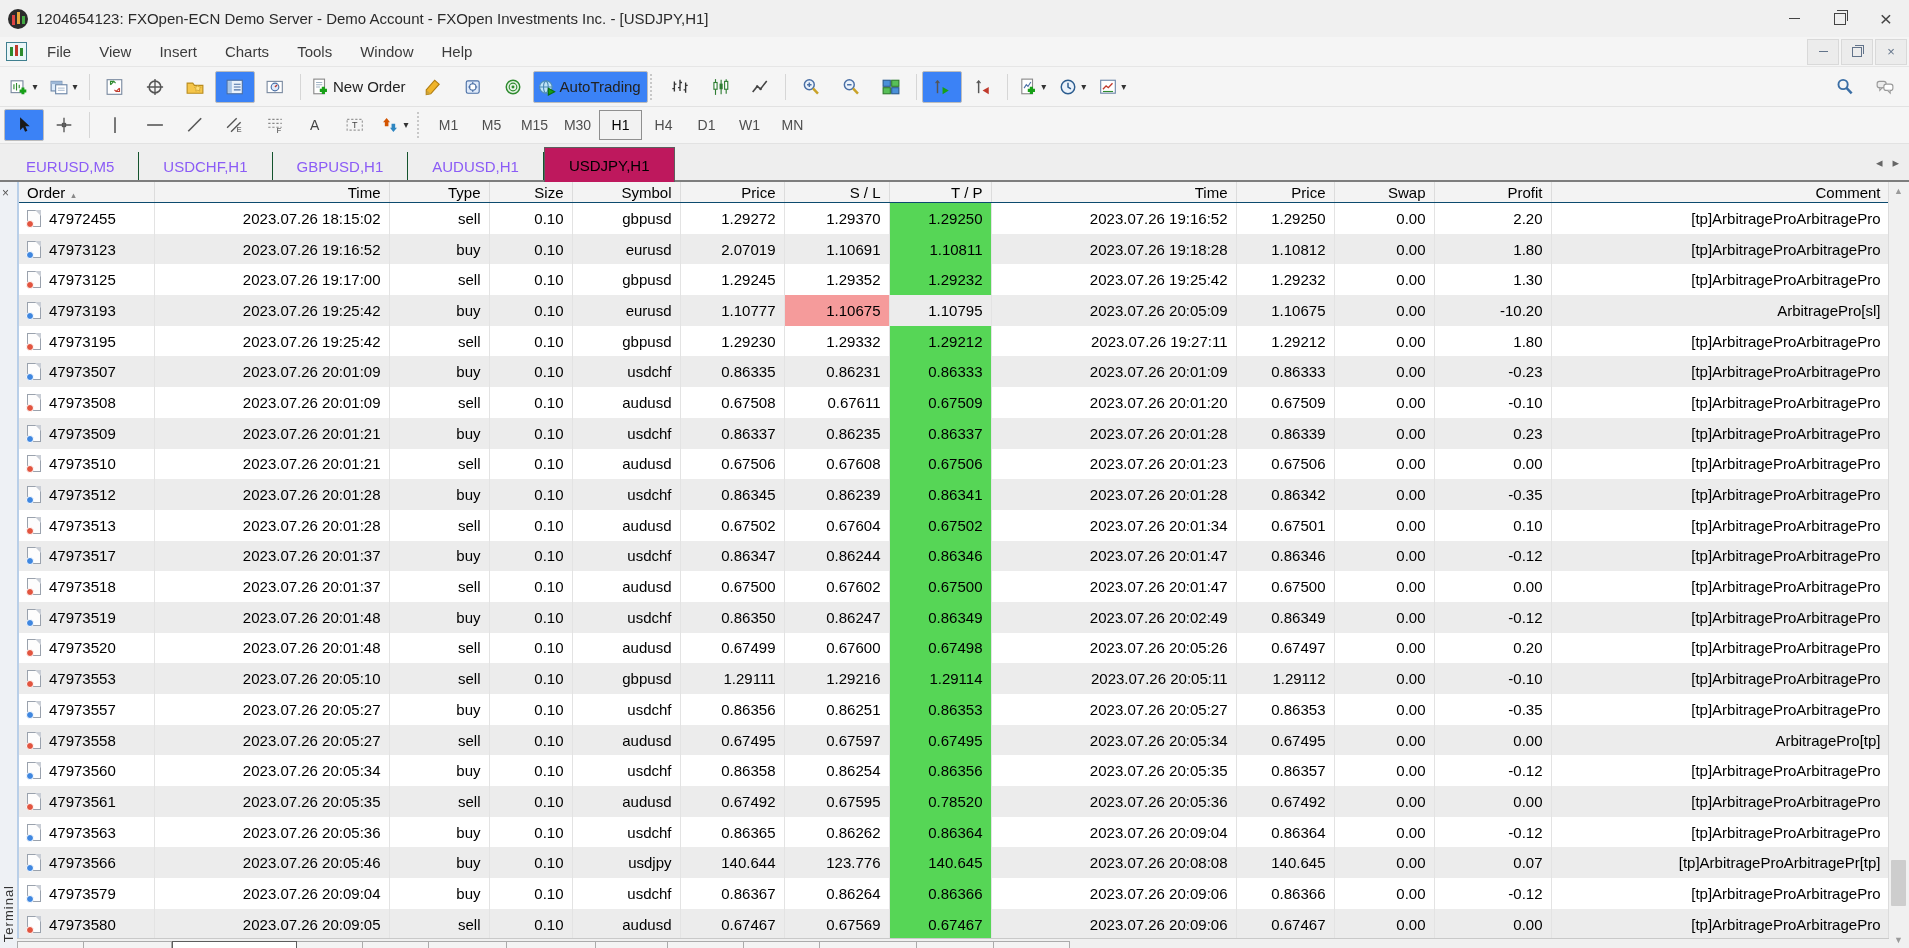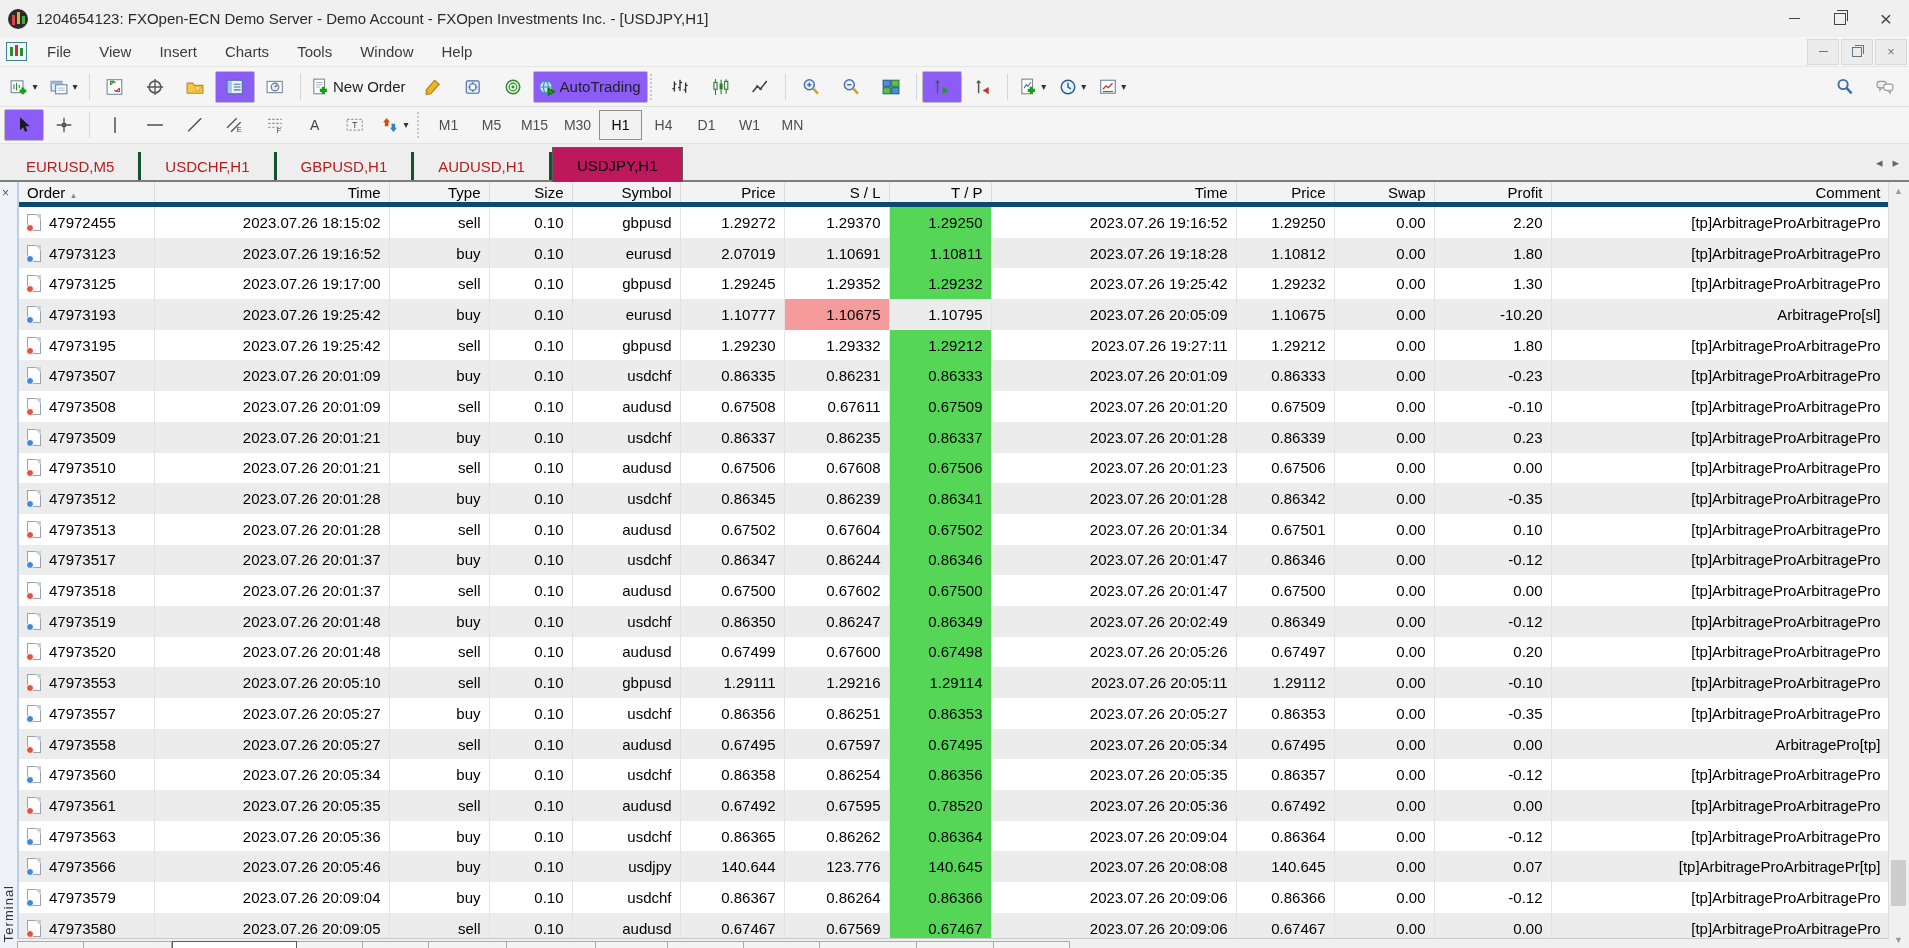--- a/index.html
+++ b/index.html
@@ -31,48 +31,48 @@
        background:#ececec;border:1px solid #d9d9d9;color:#62738a;font-size:13px;}
   .cwc .minbar{width:9px;height:1px;background:#62738a;display:block;}
   .cwc .restore-box{width:8px;height:8px;border-color:#62738a;}
   .cwc .restore-box::before{width:8px;height:8px;border-color:#62738a;left:2px;top:-3px;}
   
   .toolbar{background:#f5f5f5;display:flex;align-items:center;box-sizing:border-box;border-bottom:1px solid #e2e2e2;padding:0 4px;}
   .toolbar1{height:40px;}
   .toolbar2{height:37px;}
   .tbtn{height:30px;min-width:30px;display:flex;align-items:center;justify-content:center;gap:4px;
         padding:0 4px;border:1px solid transparent;border-radius:2px;cursor:default;flex:0 0 auto;}
-  .tbtn.pressed{background:#8b5cf6;border-color:#bdbdbd;}
+  .tbtn.pressed{background:#3b82f6;border-color:#bdbdbd;}
   .tbtn .ti{width:18px;height:18px;display:block;}
   .tbtn .ti svg{width:18px;height:18px;display:block;}
   .tlabel{font-size:15px;color:#222;white-space:nowrap;padding-right:2px;}
   .caret{font-size:10px;color:#333;line-height:1;}
   .tsep{width:1px;height:26px;background:#d6d6d6;margin:0 5px;flex:0 0 auto;}
   .thandle{width:4px;height:26px;border-left:2px dotted #c8c8c8;margin:0 4px 0 2px;flex:0 0 auto;}
   .toolbar .spacer{flex:1;}
   .tfbtn{min-width:41px;height:28px;display:flex;align-items:center;justify-content:center;
         font-size:14px;color:#4e4e4e;border:1px solid transparent;flex:0 0 auto;cursor:default;}
   .tfbtn.active{background:#f2f2f2;border-color:#8f8f8f;color:#000;}
   
   .tabsbar{height:38px;background:#eeeeee;display:flex;align-items:flex-end;box-sizing:border-box;border-bottom:2px solid #7d7d7d;padding-left:2px;}
-  .ctab{height:28px;display:flex;align-items:center;padding:0 24px;font-size:15px;color:#b91c1c;
-        border-right:3px solid #14532d;cursor:default;white-space:nowrap;}
+  .ctab{height:28px;display:flex;align-items:center;padding:0 24px;font-size:15px;color:#8b5cf6;
+        border-right:1px solid #14532d;cursor:default;white-space:nowrap;}
   .ctab.active{height:34px;background:#be185d;border:1px solid #5d5d5d;border-bottom:none;margin-bottom:-2px;color:#000;}
   .tab-scroll{margin-left:auto;display:flex;align-items:center;height:100%;padding-right:10px;gap:10px;}
   .tab-scroll span{color:#666;font-size:13px;cursor:default;}
   
   .main{position:relative;height:766px;display:flex;box-sizing:border-box;}
   .left-strip{width:17px;background:#eef1f5;border-right:2px solid #b9cfe8;position:relative;flex:0 0 auto;}
   .strip-close{position:absolute;top:4px;left:2px;font-size:12px;color:#555;cursor:default;}
   .strip-label{position:absolute;bottom:6px;left:1px;writing-mode:vertical-rl;transform:rotate(180deg);
         font-size:13px;color:#333;letter-spacing:1px;}
   .table-wrap{flex:1 1 auto;overflow:hidden;background:#fff;}
   table.htable{border-collapse:collapse;table-layout:fixed;width:1870px;font-size:15px;}
   table.htable th{height:20px;background:#f3f3f3;font-weight:normal;color:#000;
-        border-right:1px solid #dcdcdc;border-bottom:5px solid #0c4a6e;padding:0 8px;white-space:nowrap;overflow:hidden;}
+        border-right:1px solid #dcdcdc;border-bottom:1px solid #0c4a6e;padding:0 8px;white-space:nowrap;overflow:hidden;}
   table.htable td{height:30.7px;border-right:1px solid #e3e3e3;padding:0 8px;white-space:nowrap;overflow:hidden;color:#000;}
   table.htable tr.odd td{background:#fff;}
   table.htable tr.even td{background:#ececec;}
   table.htable td.c-green{background:#56d656 !important;}
   table.htable td.c-red{background:#f59b9b !important;}
   .al{text-align:left;} .ar{text-align:right;}
   .sort-glyph{font-size:9px;color:#888;margin-left:6px;}
   td.ordercell{padding-left:6px;}
   .doc-ico{display:inline-block;width:14px;height:17px;background:#fdfdfd;border:1px solid #9aa2ad;
         position:relative;vertical-align:-3px;margin-right:8px;box-sizing:border-box;}

